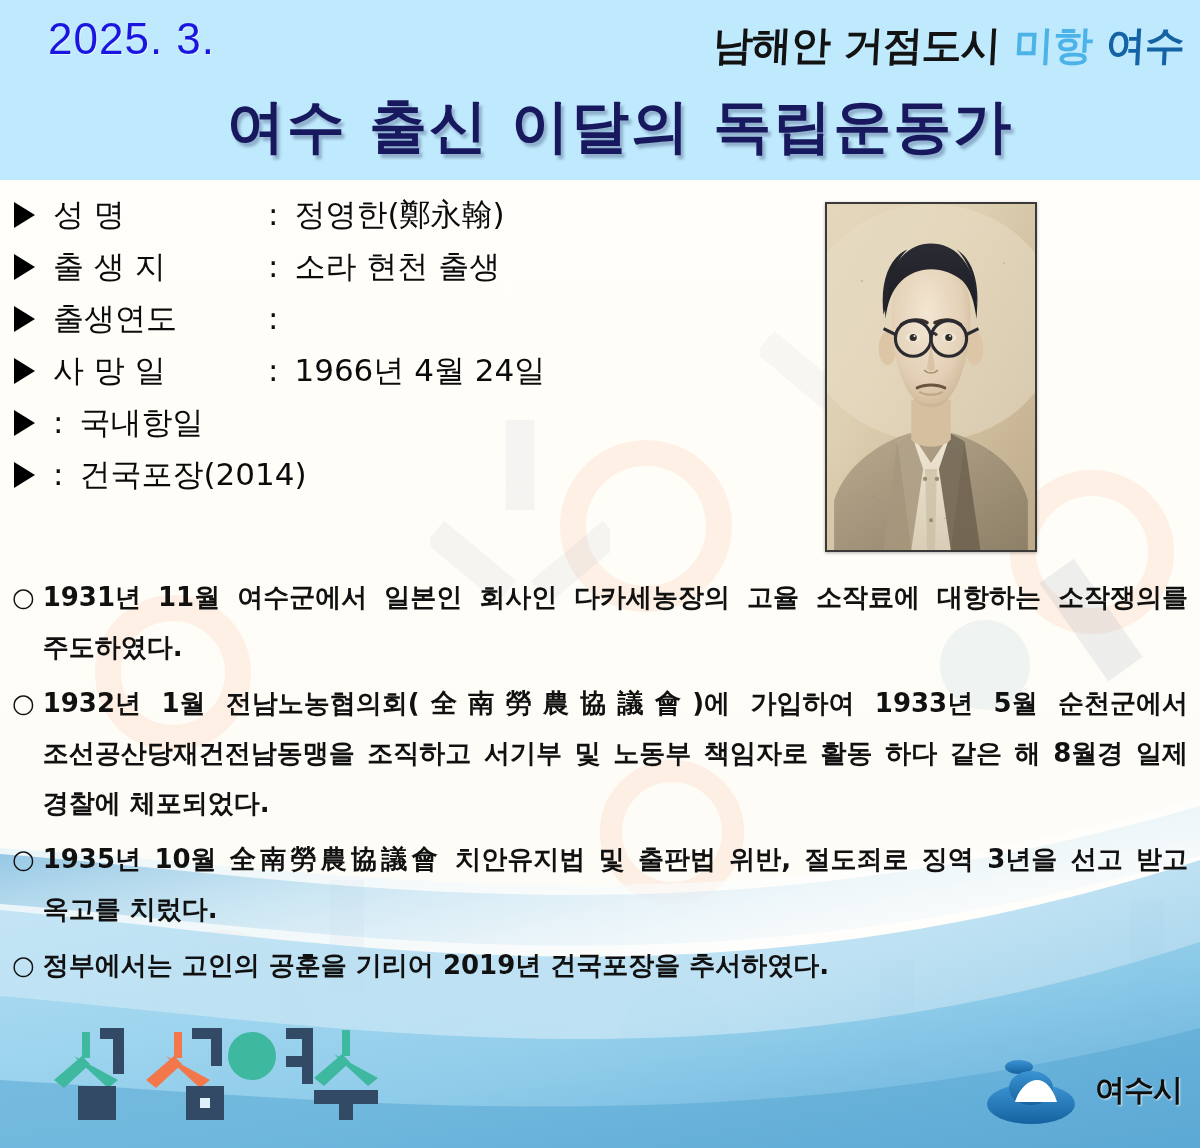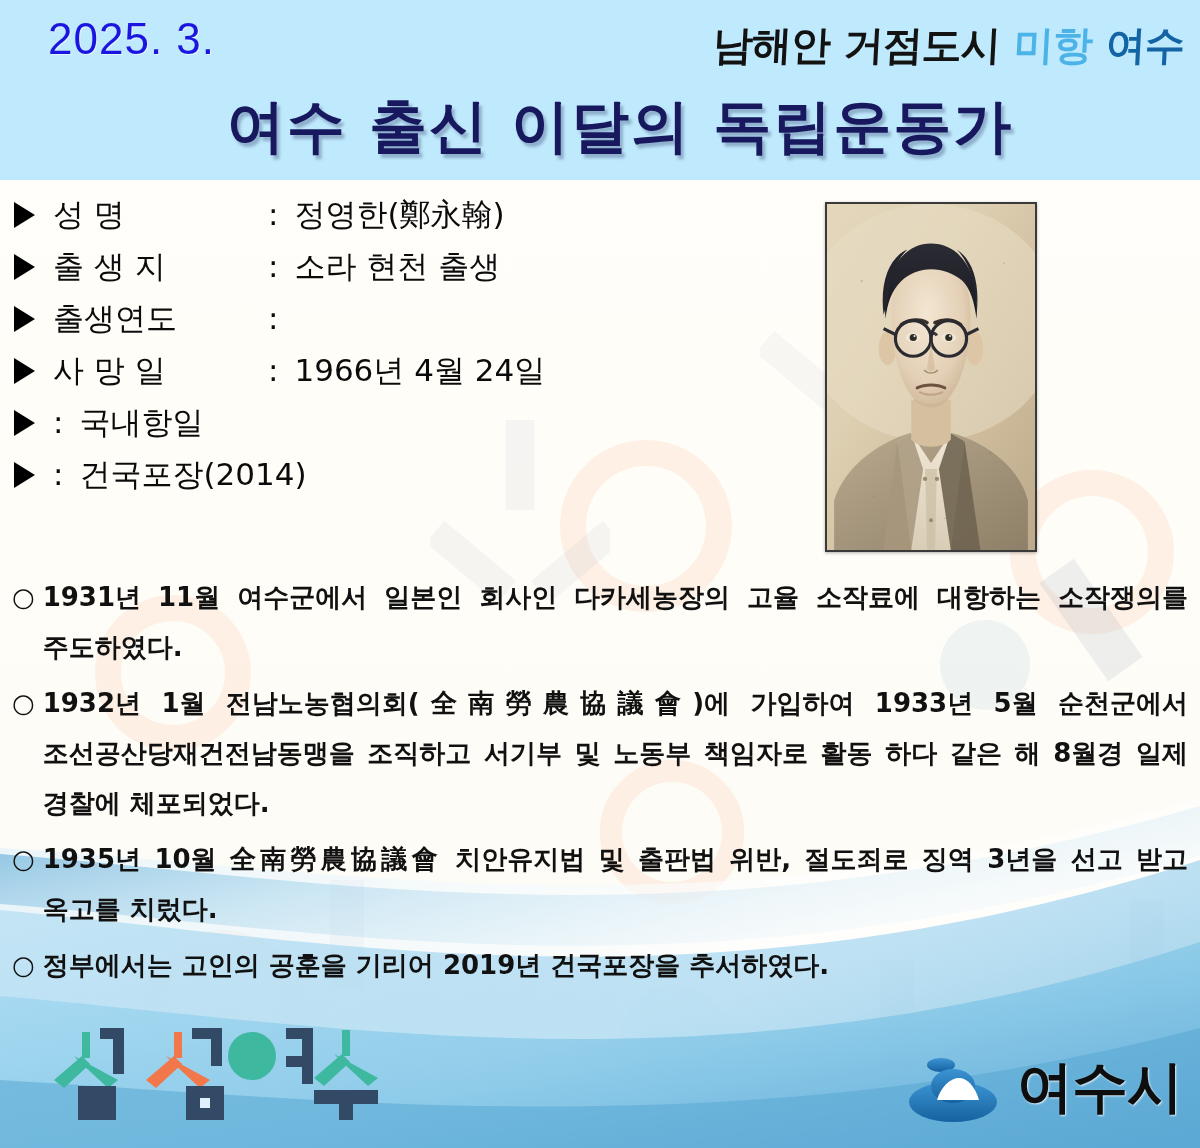--- a/index.html
+++ b/index.html
@@ -220,21 +220,21 @@
   .footer-logo-right {
     position: absolute;
     right: 18px;
     bottom: 22px;
     z-index: 7;
     display: flex;
     align-items: center;
     gap: 14px;
   }
   .city-name {
-    font-size: 56px;
+    font-size: 30px;
     font-weight: 700;
     color: #0e0e0e;
     letter-spacing: -1px;
     font-family: "DejaVu Sans", sans-serif;
     text-shadow: 1px 1px 2px rgba(255,255,255,0.8);
   }
 </style>
 </head>
 <body>
 

